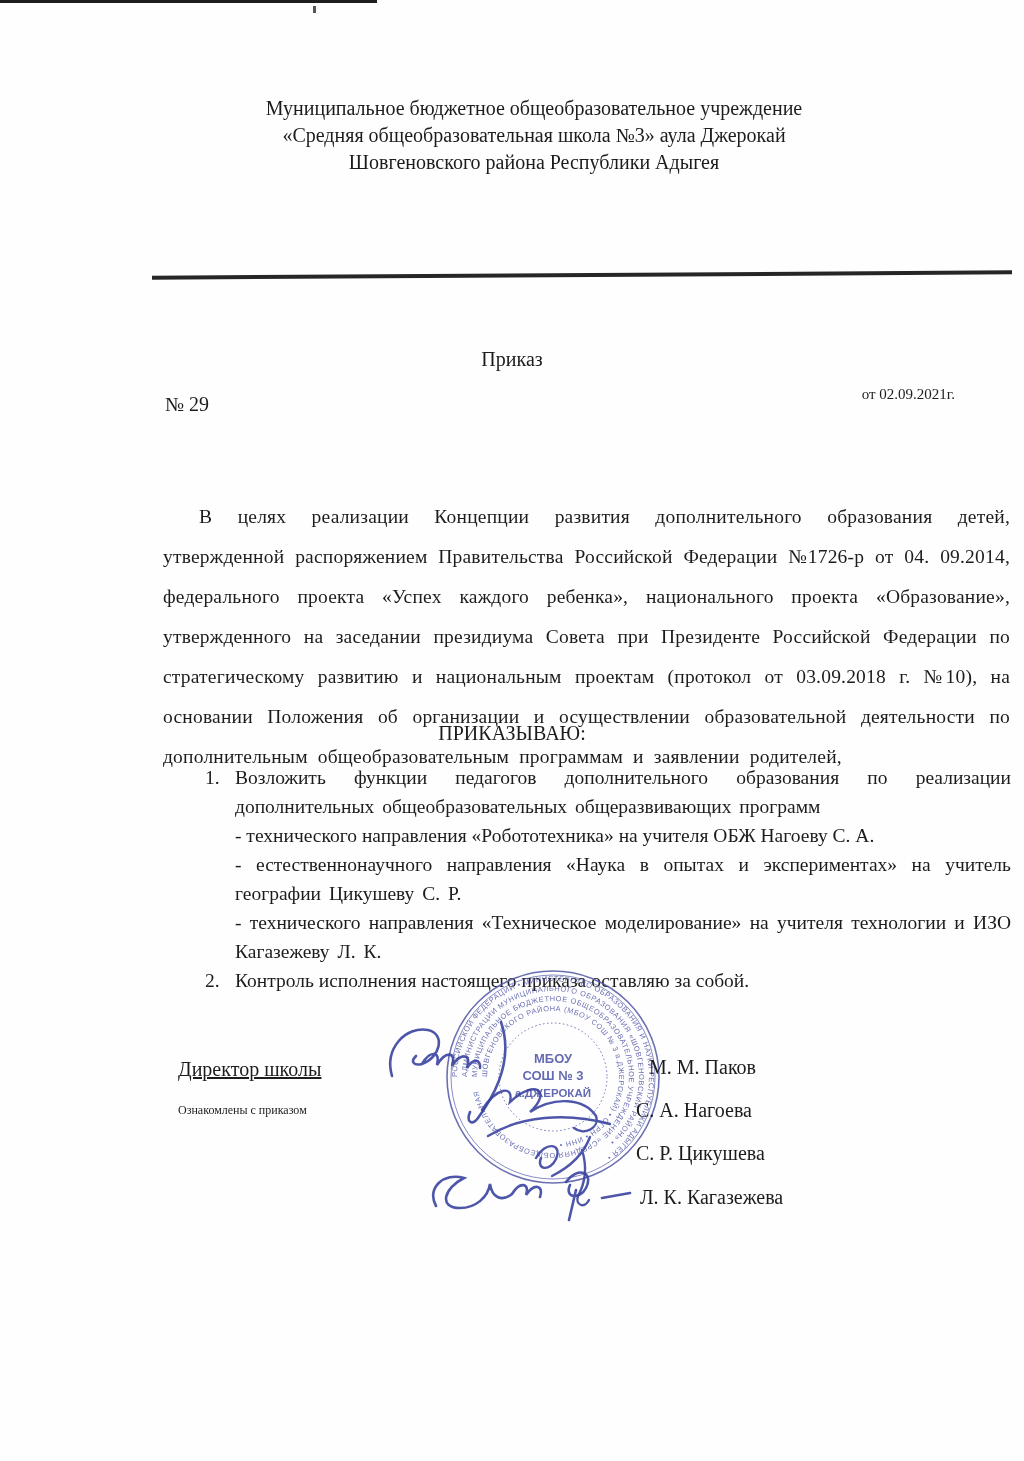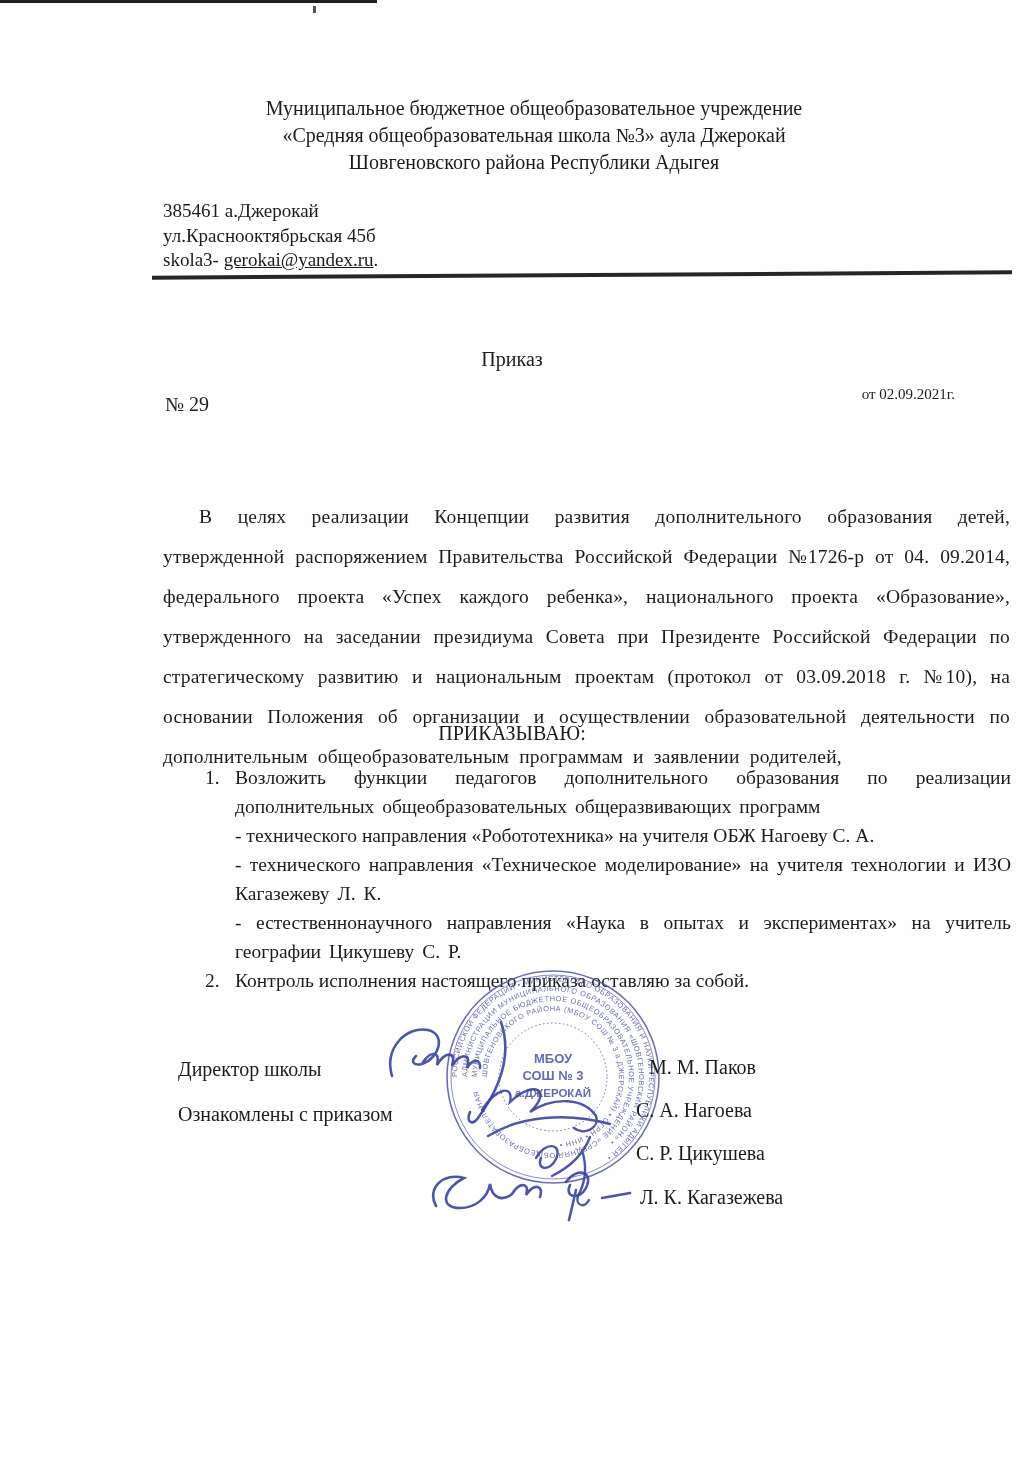--- a/index.html
+++ b/index.html
@@ -30,22 +30,22 @@
             font-size:19.5px;line-height:40px;text-align:justify;
             text-indent:36px;word-spacing:5px;letter-spacing:0.2px;}
   .directive{position:absolute;left:0;top:722px;width:1024px;text-align:center;font-size:20px;}
 
   .olist{position:absolute;left:205px;top:763px;width:806px;font-size:19.5px;line-height:29px;}
   .olist-row{display:flex;align-items:flex-start;}
   .olist-num{flex:none;width:30px;}
   .olist-body{flex:1;}
   .olist-body .jline{text-align:justify;word-spacing:3px;}
 
-  .sig-label-director{position:absolute;left:178px;top:1058px;font-size:20px;}
-  .sig-label-ack{position:absolute;left:178px;top:1103px;font-size:20px;text-align:center;}
+  .sig-label-director{position:absolute;left:178px;top:1058px;font-size:20px;text-decoration:underline;}
+  .sig-label-ack{position:absolute;left:178px;top:1103px;font-size:12px;text-align:center;}
   .sig-name{position:absolute;left:635px;font-size:20px;}
   .sig-name.n1{top:1056px;margin-left:14px;}
   .sig-name.n2{top:1099px;left:608px;margin-left:28px;}
   .sig-name.n3{top:1142px;left:636px;}
   .sig-name.n4{top:1186px;left:640px;}
 
   .stamp-svg{position:absolute;left:443px;top:967px;width:220px;height:220px;opacity:0.85;}
   .stamp-ring-text{font-family:"Liberation Sans","DejaVu Sans",sans-serif;
                    font-size:7.4px;letter-spacing:0.6px;fill:#5157a6;}
   .stamp-center{font-family:"Liberation Sans","DejaVu Sans",sans-serif;
@@ -60,44 +60,39 @@
 
   <div class="scan-line-top"></div>
   <div class="scan-mark"></div>
 
   <div class="header">
     <div>Муниципальное бюджетное общеобразовательное учреждение</div>
     <div>«Средняя общеобразовательная школа №3» аула Джерокай</div>
     <div>Шовгеновского района Республики Адыгея</div>
   </div>
 
-  <div class="contact">
-    <div>385461 а.Джерокай</div>
-    <div>ул.Краснооктябрьская 45б</div>
-    <div><span>skola3- </span><span class="email">gerokai@yandex.ru</span><span>.</span></div>
-  </div>
 
   <div class="rule"></div>
 
   <div class="order-title">Приказ</div>
   <div class="order-number">№ 29</div>
   <div class="order-date">от 02.09.2021г.</div>
 
   <div class="preamble">В целях реализации Концепции развития дополнительного образования детей, утвержденной распоряжением Правительства Российской Федерации №1726-р от 04. 09.2014, федерального проекта «Успех каждого ребенка», национального проекта «Образование», утвержденного на заседании президиума Совета при Президенте Российской Федерации по стратегическому развитию и национальным проектам (протокол от 03.09.2018 г. №10), на основании Положения об организации и осуществлении образовательной деятельности по дополнительным общеобразовательным программам и заявлении родителей,</div>
 
   <div class="directive">ПРИКАЗЫВАЮ:</div>
 
   <div class="olist">
     <div class="olist-row">
       <span class="olist-num">1.</span>
       <div class="olist-body">
         <div class="jline">Возложить функции педагогов дополнительного образования по реализации дополнительных общеобразовательных общеразвивающих программ</div>
         <div>- технического направления «Робототехника» на учителя ОБЖ Нагоеву С. А.</div>
+        <div class="jline">- естественнонаучного направления «Наука в опытах и экспериментах» на учитель географии Цикушеву С. Р.</div>
         <div class="jline">- технического направления «Техническое моделирование» на учителя технологии и ИЗО Кагазежеву Л. К.</div>
-        <div class="jline">- естественнонаучного направления «Наука в опытах и экспериментах» на учитель географии Цикушеву С. Р.</div>
       </div>
     </div>
     <div class="olist-row">
       <span class="olist-num">2.</span>
       <div class="olist-body">
         <div>Контроль исполнения настоящего приказа оставляю за собой.</div>
       </div>
     </div>
   </div>
 

